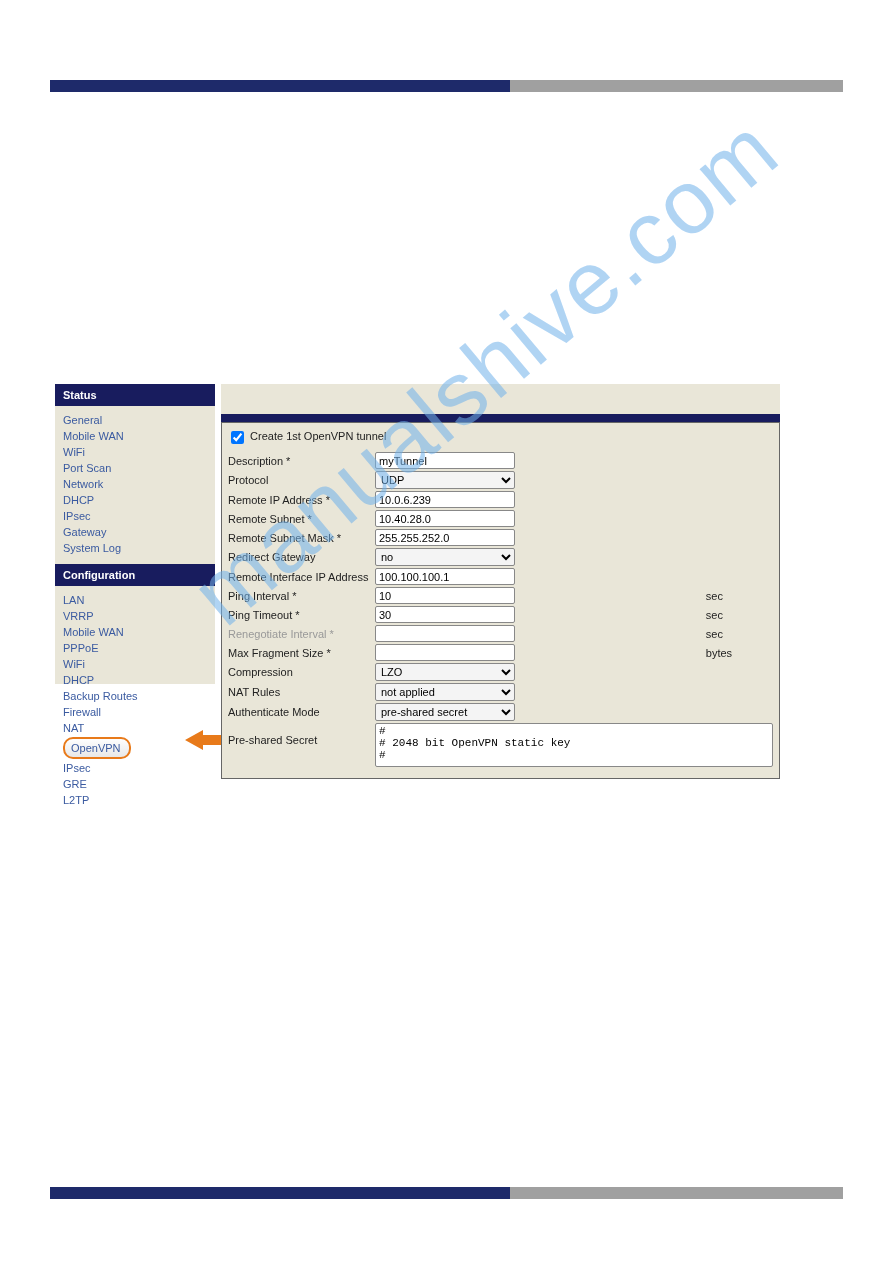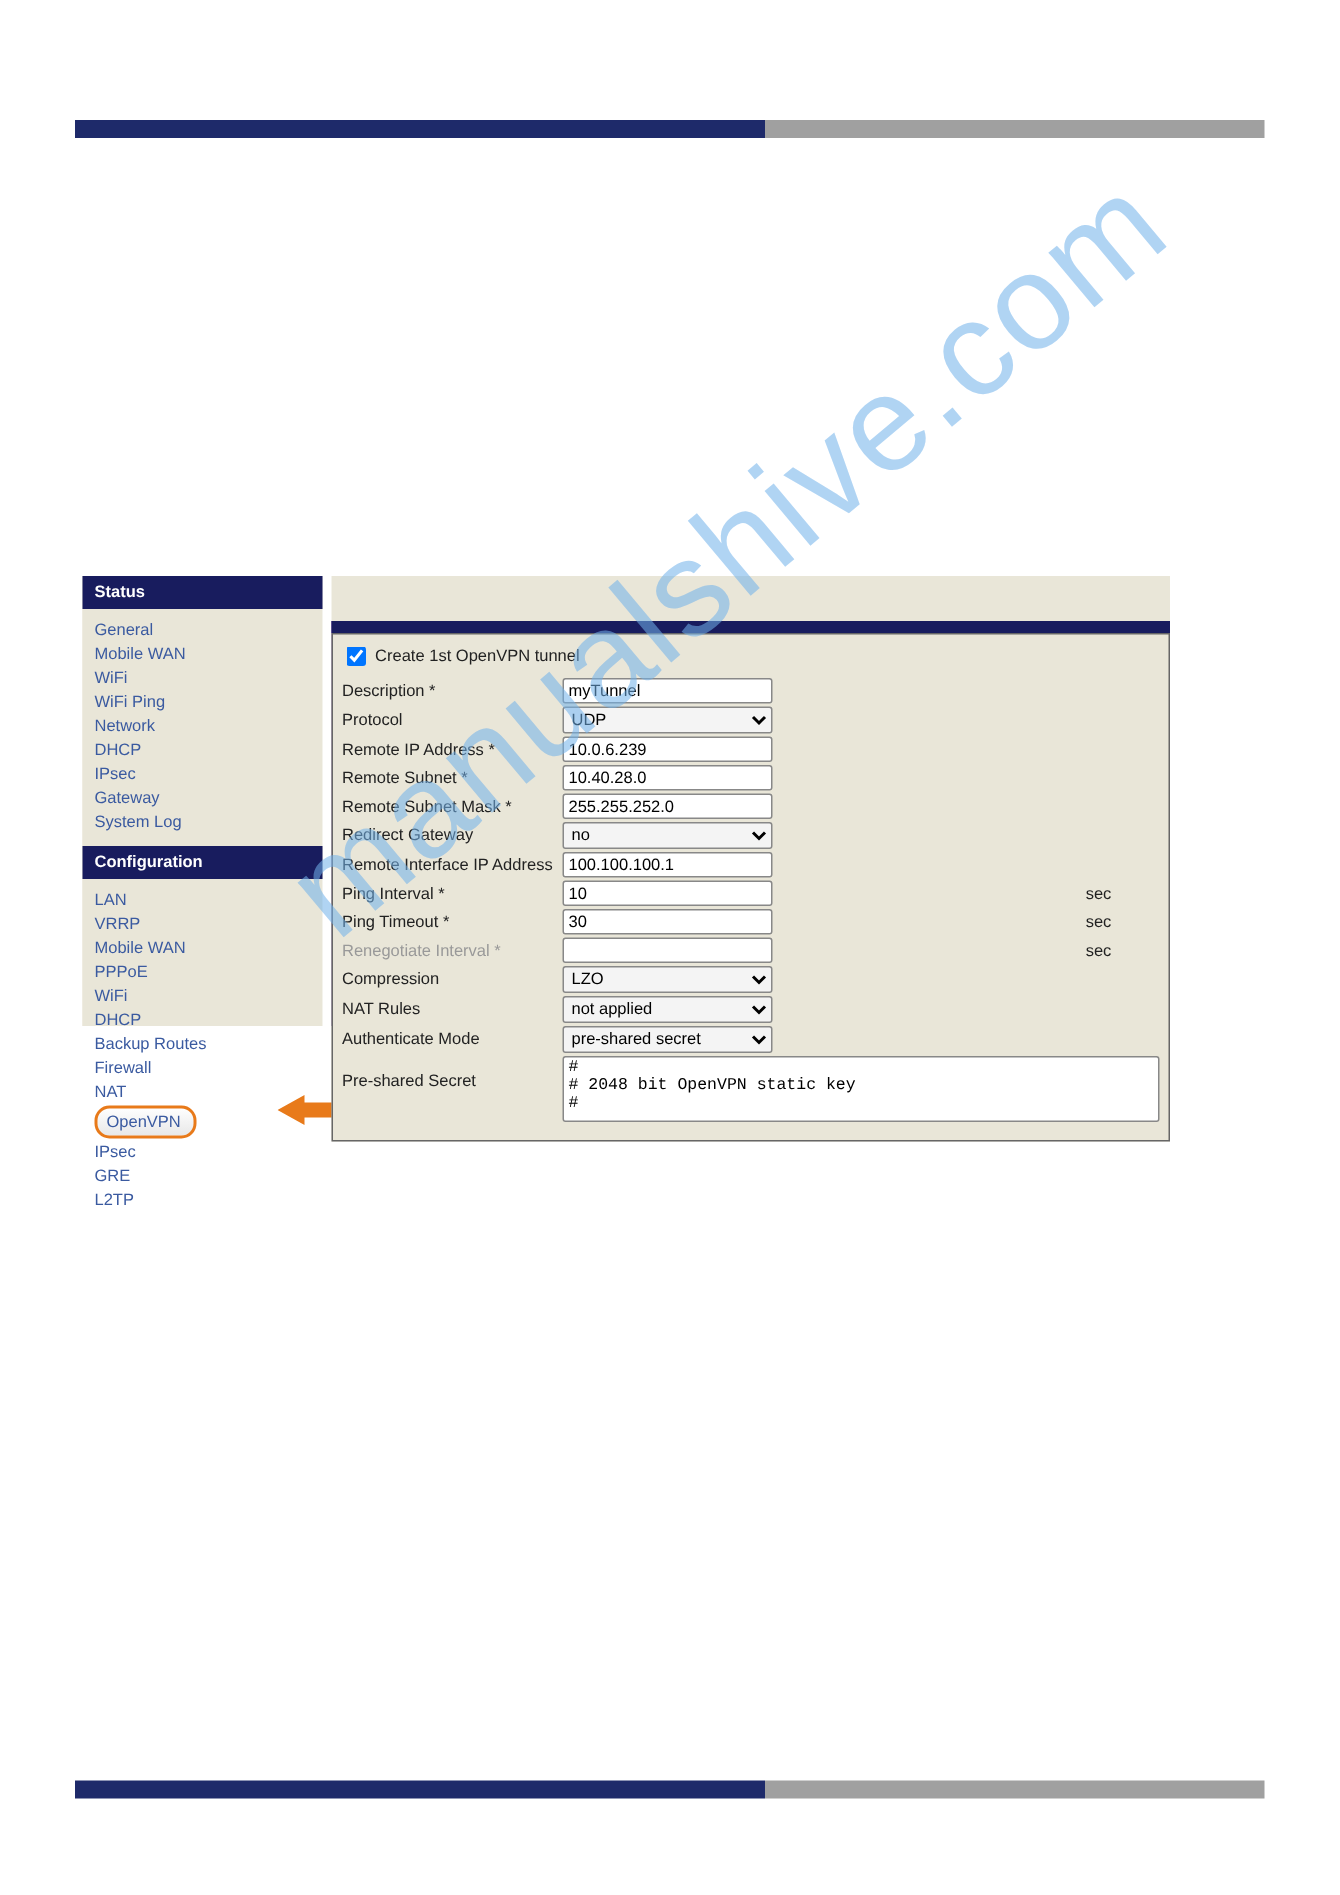--- a/index.html
+++ b/index.html
@@ -170,21 +170,21 @@
 
 <div class="watermark">manualshive.com</div>
 
 <div class="app">
   <div class="sidebar">
     <div class="sidebar-header">Status</div>
     <div class="sidebar-list">
       <a>General</a>
       <a>Mobile WAN</a>
       <a>WiFi</a>
-      <a>WiFi Ping</a>
+      <a>Port Scan</a>
       <a>Network</a>
       <a>DHCP</a>
       <a>IPsec</a>
       <a>Gateway</a>
       <a>System Log</a>
     </div>
     <div class="sidebar-header">Configuration</div>
     <div class="sidebar-list">
       <a>LAN</a>
       <a>VRRP</a>
@@ -261,20 +261,25 @@
           <td class="label">Ping Timeout *</td>
           <td><input type="text" value="30" style=""></td>
           <td class="unit">sec</td>
         </tr>
         <tr>
           <td class="label faded">Renegotiate Interval *</td>
           <td><input type="text" value="" style=""></td>
           <td class="unit">sec</td>
         </tr>
         <tr>
+          <td class="label">Max Fragment Size *</td>
+          <td><input type="text" value="" style=""></td>
+          <td class="unit">bytes</td>
+        </tr>
+        <tr>
           <td class="label">Compression</td>
           <td><select><option>LZO</option></select></td>
           <td></td>
         </tr>
         <tr>
           <td class="label">NAT Rules</td>
           <td><select><option>not applied</option></select></td>
           <td></td>
         </tr>
         <tr>

